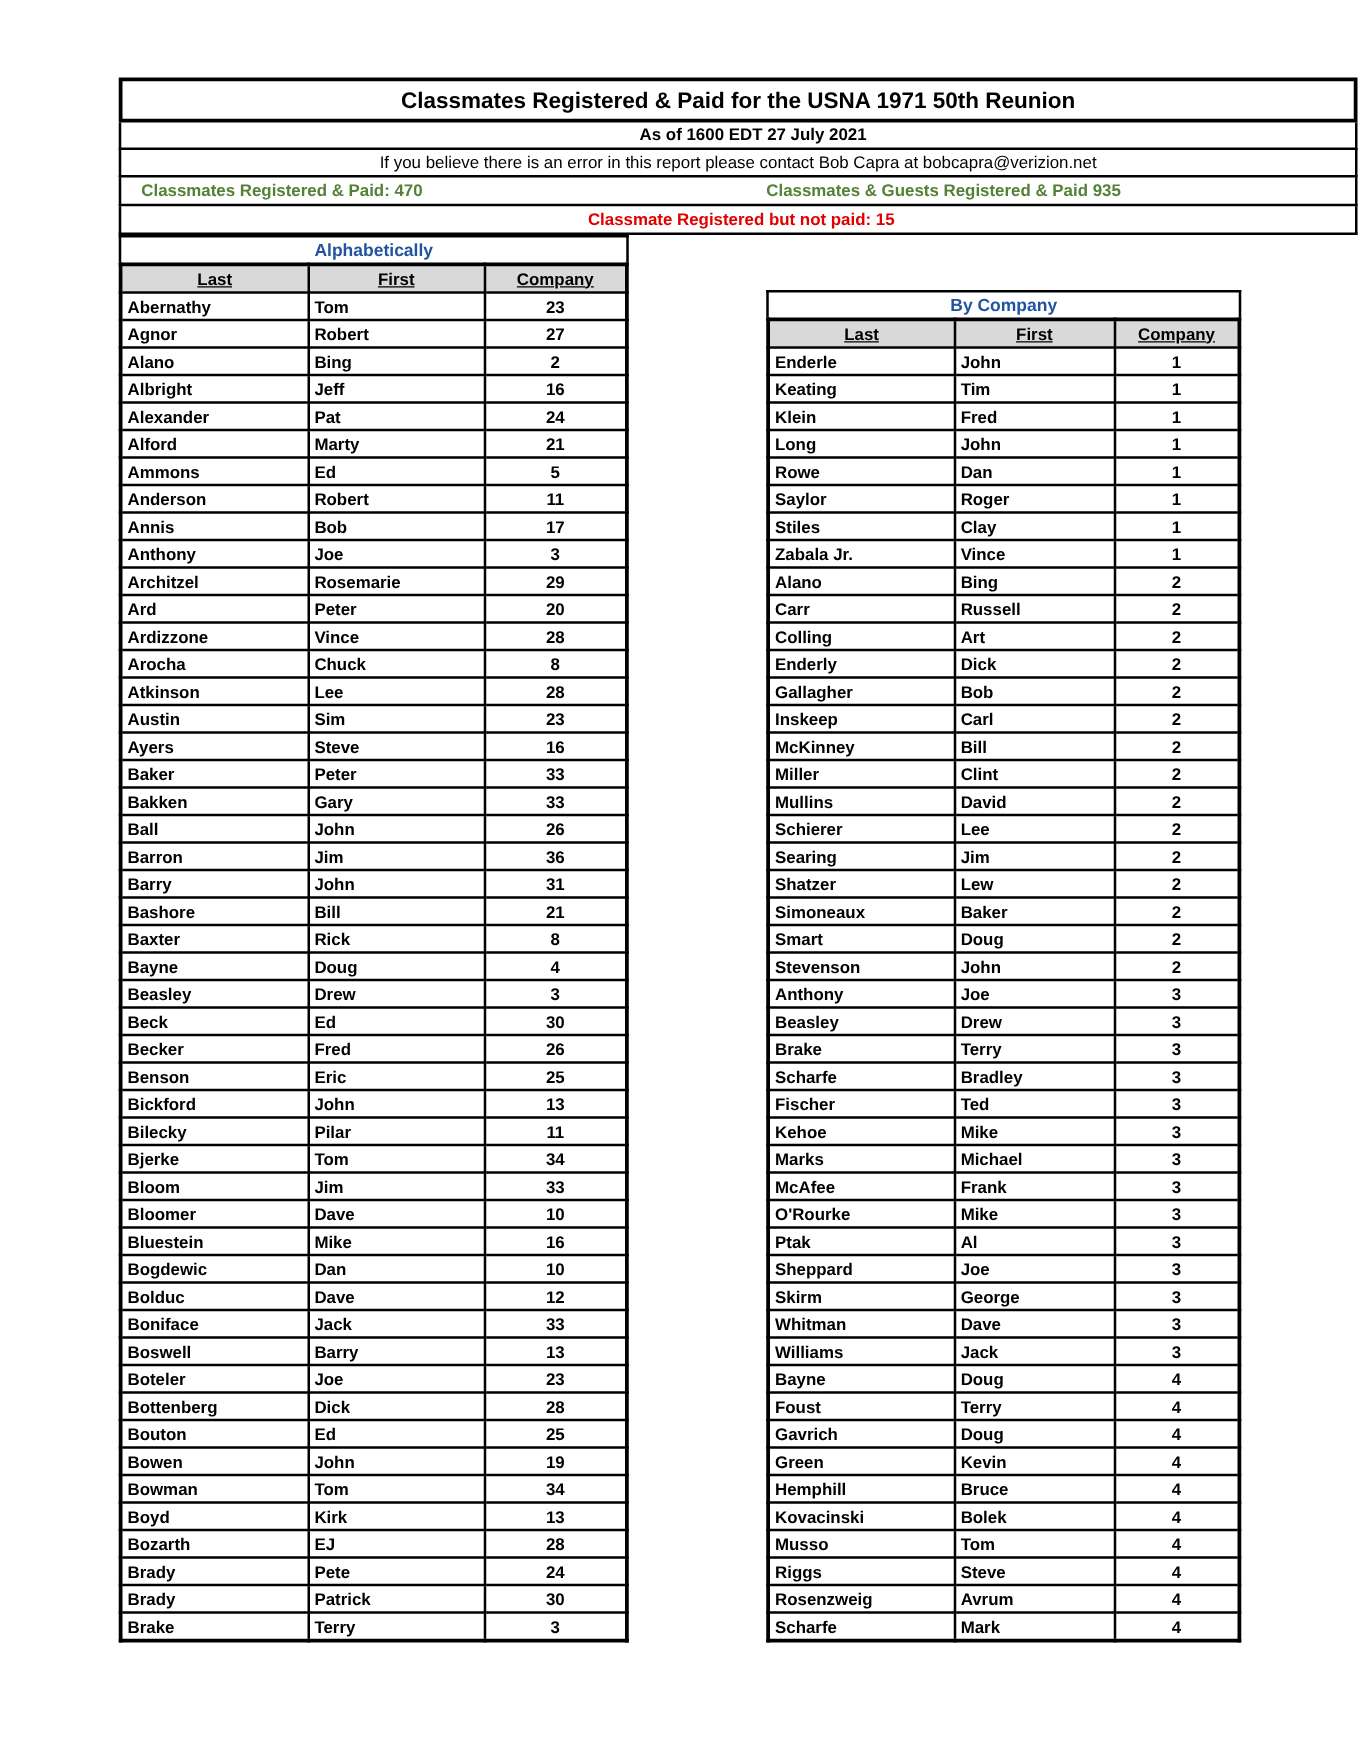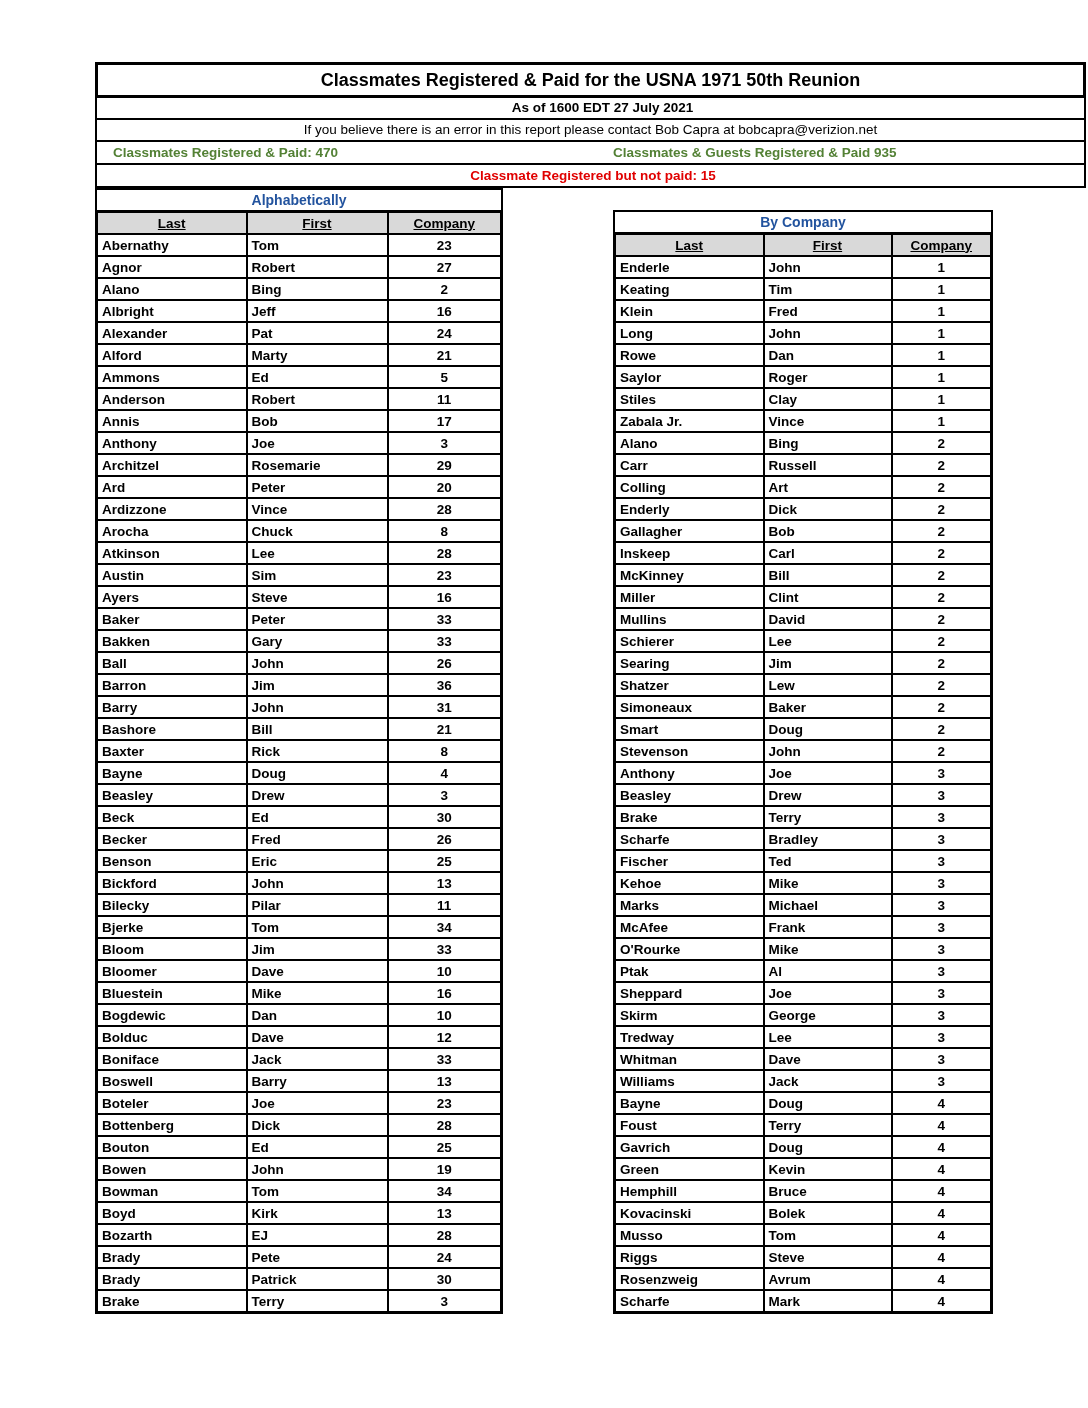--- a/index.html
+++ b/index.html
@@ -530,25 +530,20 @@
               <td class="name">Sheppard</td>
               <td class="name">Joe</td>
               <td class="num">3</td>
             </tr>
             <tr>
               <td class="name">Skirm</td>
               <td class="name">George</td>
               <td class="num">3</td>
             </tr>
             <tr>
-              <td class="name">Tredway</td>
-              <td class="name">Lee</td>
-              <td class="num">3</td>
-            </tr>
-            <tr>
               <td class="name">Whitman</td>
               <td class="name">Dave</td>
               <td class="num">3</td>
             </tr>
             <tr>
               <td class="name">Williams</td>
               <td class="name">Jack</td>
               <td class="num">3</td>
             </tr>
             <tr>

